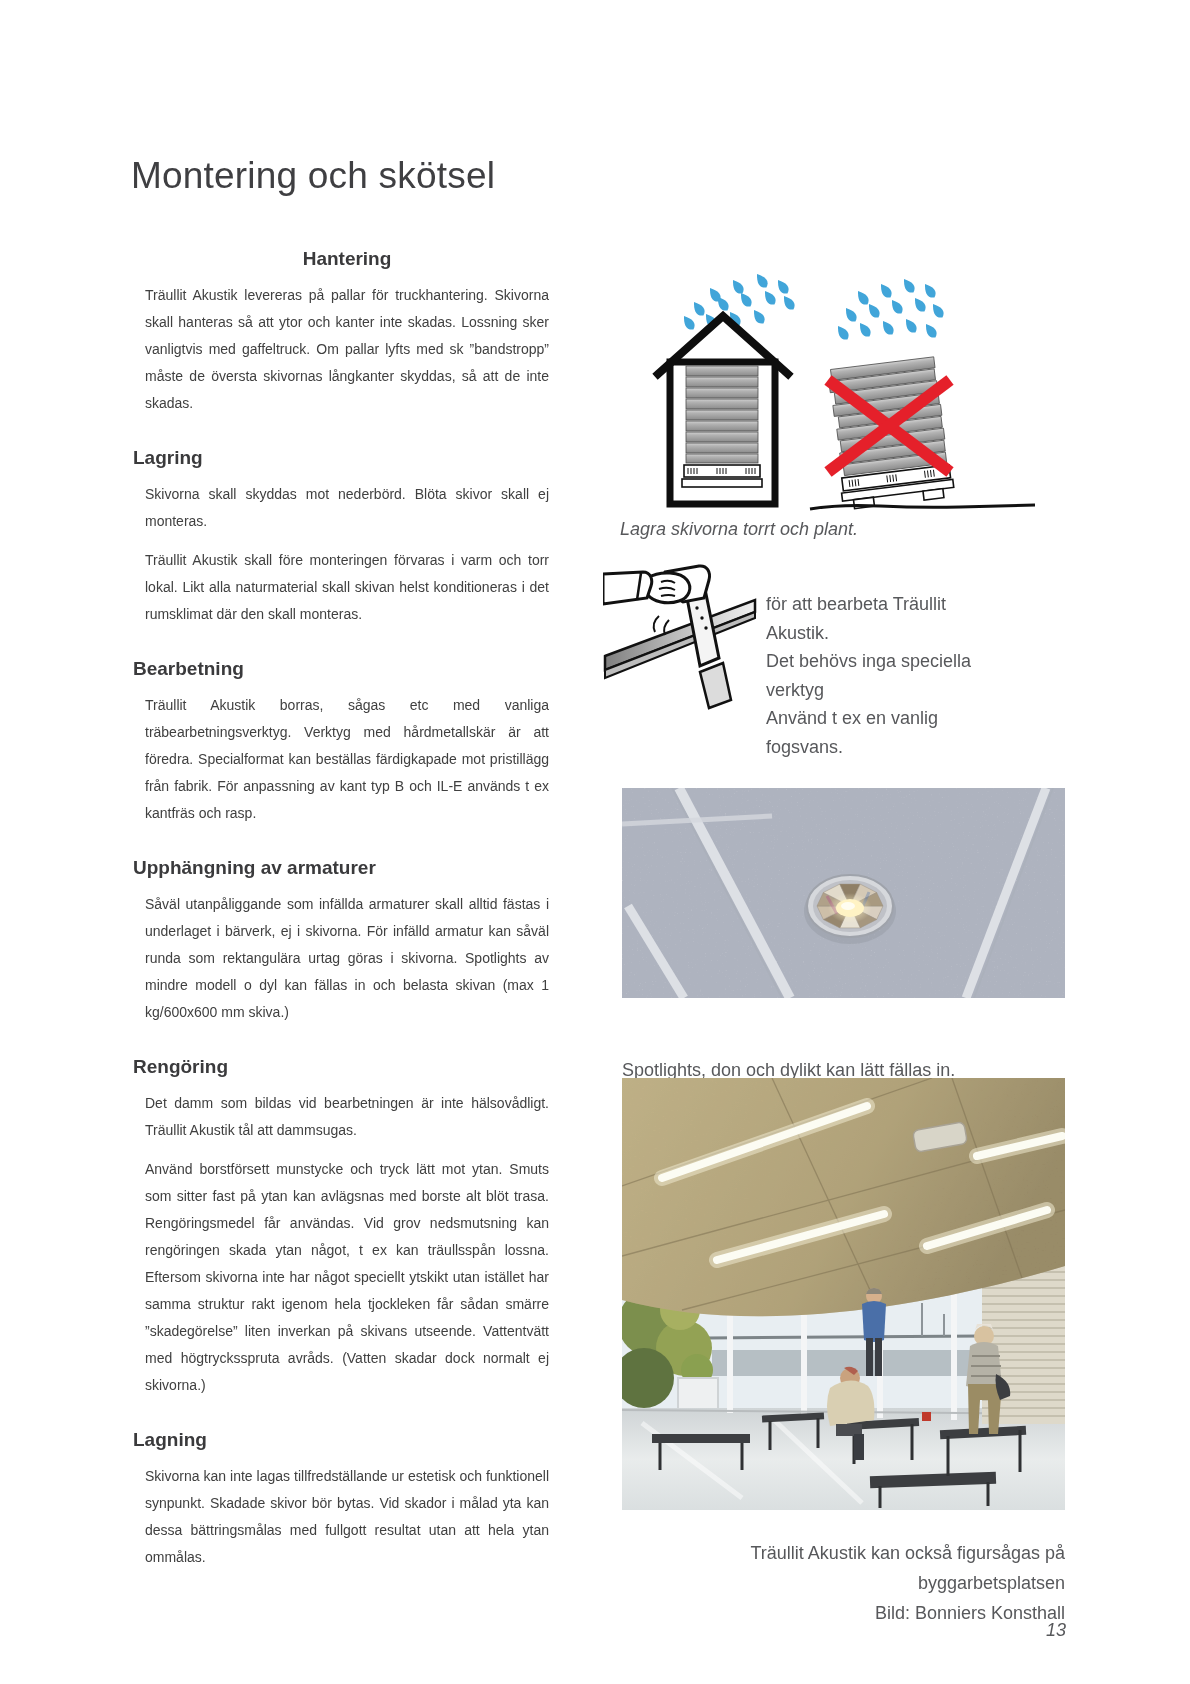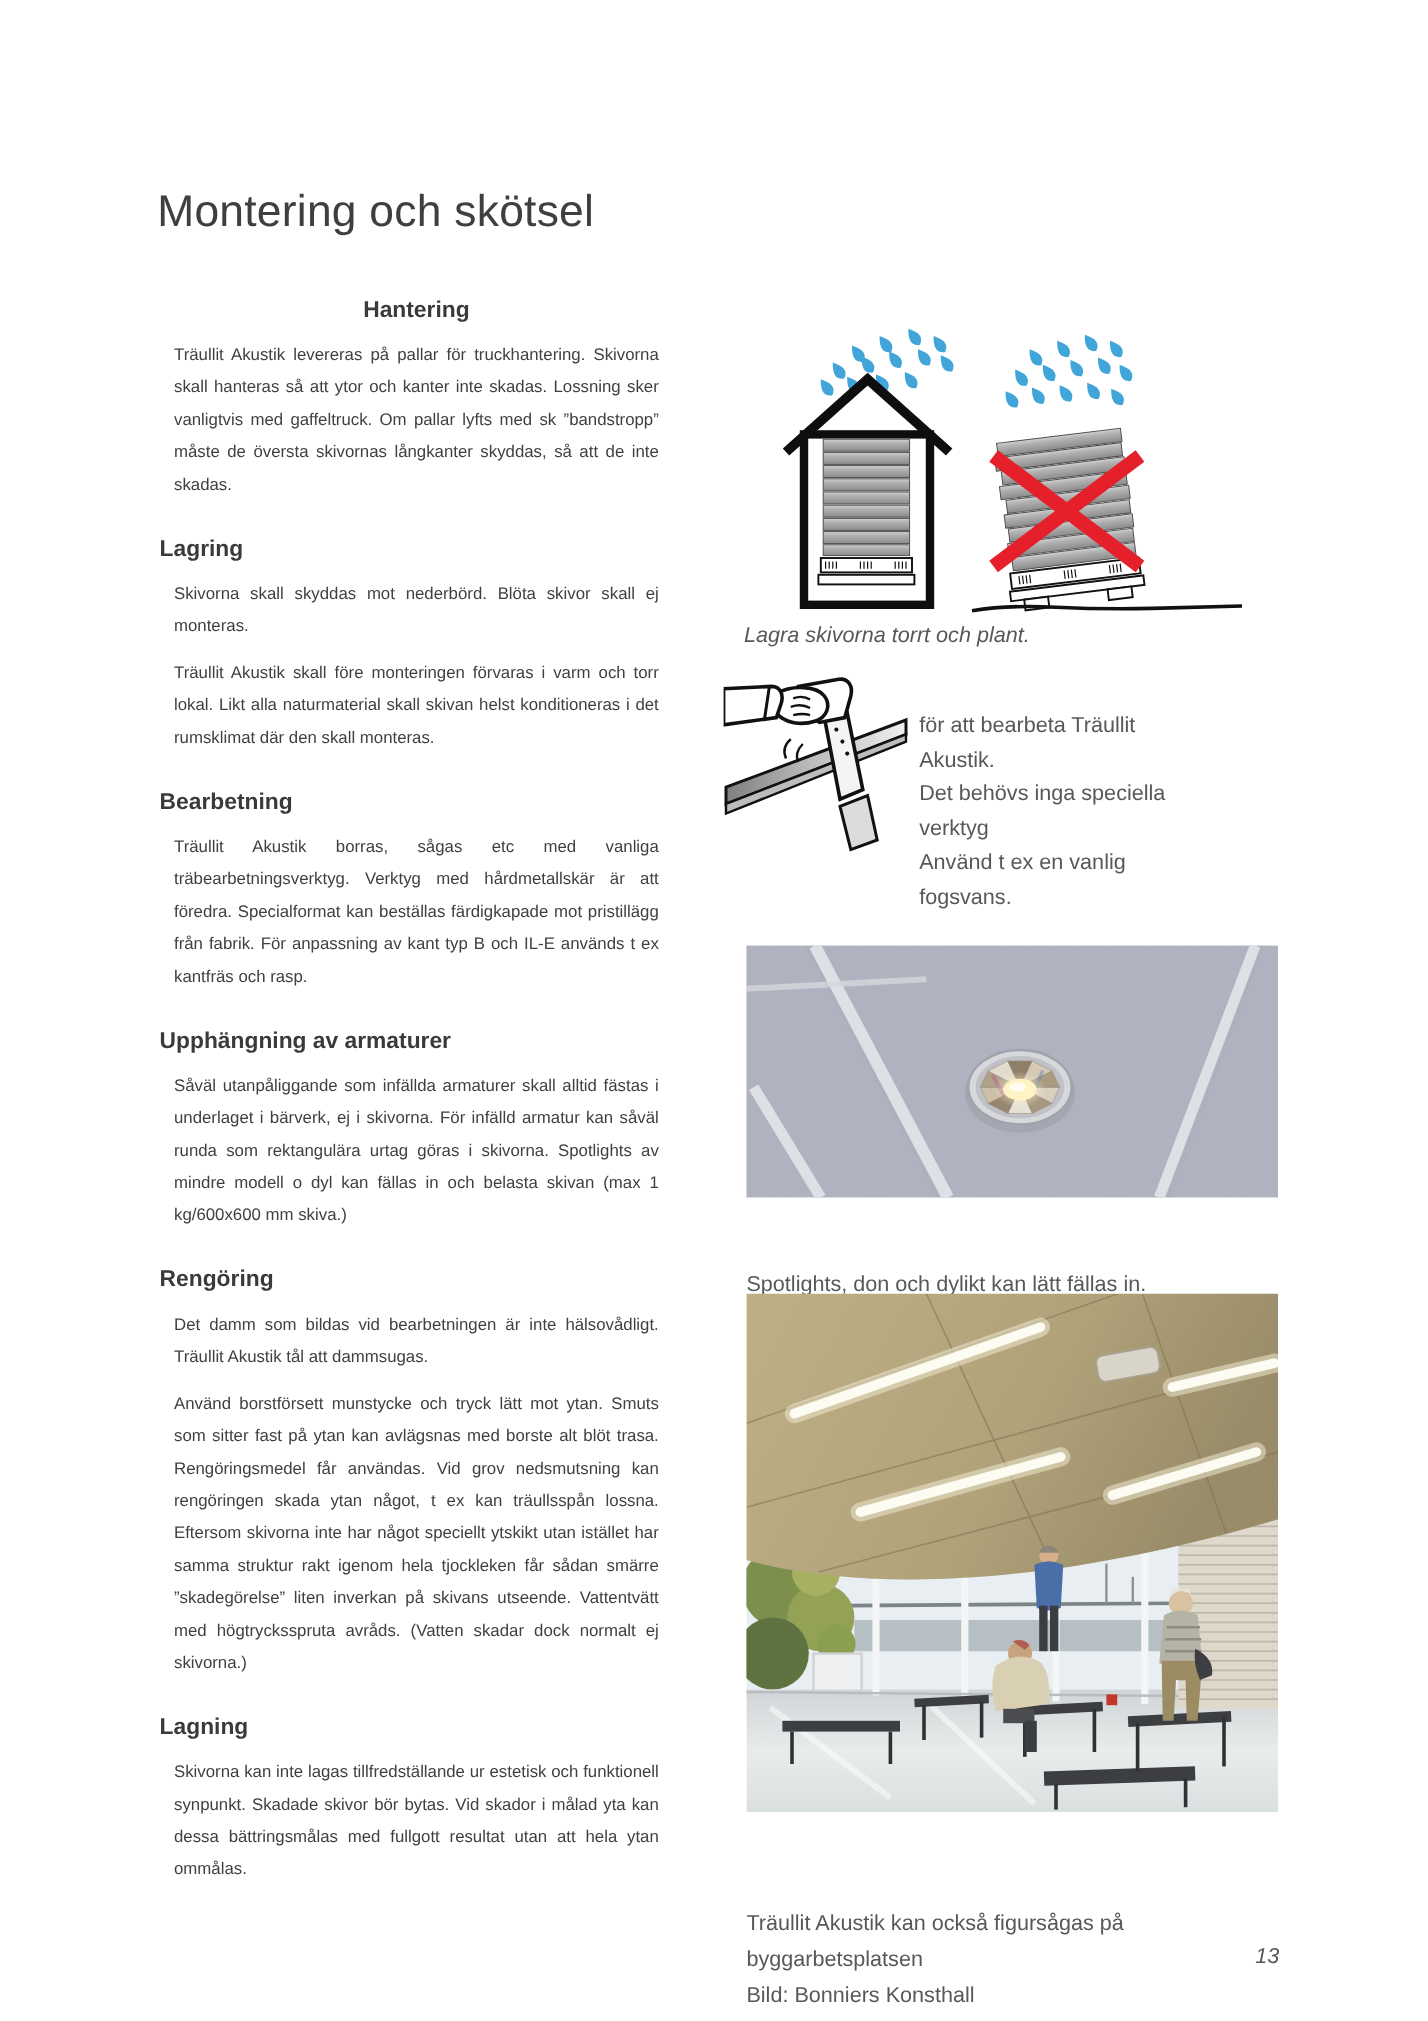--- a/index.html
+++ b/index.html
@@ -18,21 +18,21 @@
     font-size:19px;line-height:22px;font-weight:700;color:#3a3a3c;margin:30px 0 10px 0;
   }
   #left-col section:first-child h3{margin-top:0;text-align:center;}
   #left-col p{
     font-size:14px;line-height:27px;color:#404040;text-align:justify;margin:12px;
   }
   .cap{font-size:18px;color:#57585b;}
   #cap-storage{left:620px;top:519px;width:365px;text-align:left;font-style:italic;}
   #saw-text{left:766px;top:590px;width:238px;font-size:18px;line-height:28.5px;color:#57585b;}
   #cap-spotlight{left:622px;top:1019px;width:430px;margin-top:41px;}
-  #cap-interior{left:622px;top:1587px;width:443px;line-height:30px;}
+  #cap-interior{left:622px;top:1538px;width:443px;line-height:30px;text-align:right;}
   #page-num{left:1000px;top:1620px;width:66px;text-align:right;font-size:18px;color:#57585b;font-style:italic;}
   svg{display:block;}
 </style>
 </head>
 <body>
 
 <div id="page-title" class="abs">Montering och skötsel</div>
 
 <div id="left-col" class="abs">
   <section>

